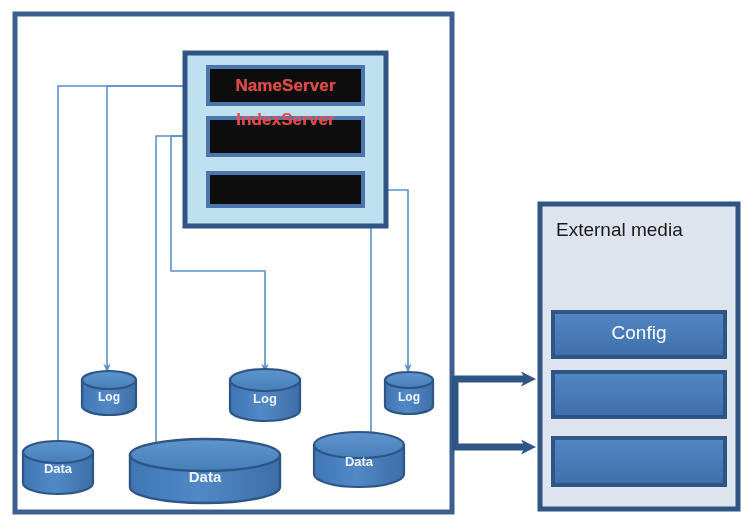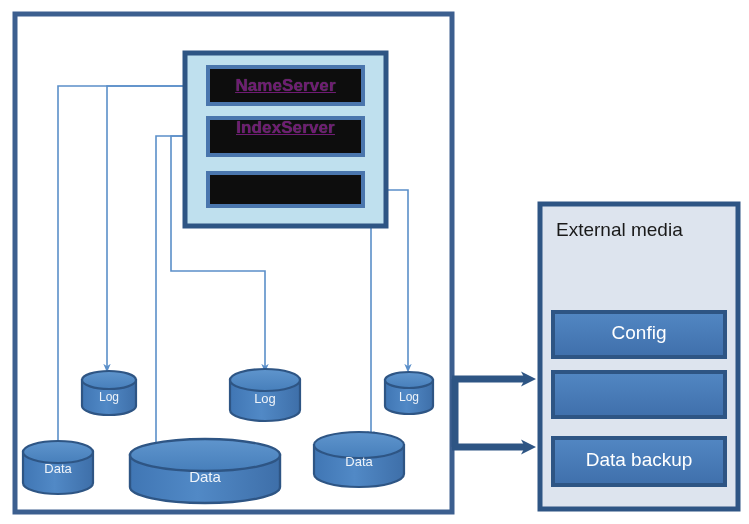--- a/index.html
+++ b/index.html
@@ -26,40 +26,39 @@
     height: 524px;
     overflow: visible;
   }
   .lbl {
     position: absolute;
     white-space: nowrap;
     pointer-events: none;
     text-align: center;
   }
   .server-label {
-    color: #701a75;
+    color: #ef4444;
     font-size: 17px;
     font-weight: bold;
     letter-spacing: 0.1px;
     text-shadow: 0 0 1px rgba(255,255,255,0.35);
-    text-decoration: underline;
   }
   .panel-title {
     color: #1a1a1a;
     font-size: 19px;
     font-weight: normal;
   }
   .backup-label {
     color: #ffffff;
     font-size: 19px;
     font-weight: normal;
   }
   .cyl-label {
     color: #eef3f9;
-    font-weight: normal;
+    font-weight: bold;
   }
   .cyl-label.sm { font-size: 12px; }
   .cyl-label.md { font-size: 13px; }
   .cyl-label.lg { font-size: 15px; }
 </style>
 </head>
 <body>
 
 <div id="canvas">
 
@@ -165,27 +164,26 @@
     </g>
     <g>
       <rect x="553" y="372" width="172" height="45" fill="url(#backupGrad)" stroke="#2e5584" stroke-width="4"></rect>
     </g>
     <g>
       <rect x="553" y="438" width="172" height="47" fill="url(#backupGrad)" stroke="#2e5584" stroke-width="4"></rect>
     </g>
   </svg>
 
   <div class="lbl server-label" style="left:208px; top:76px; width:155px;">NameServer</div>
-  <div class="lbl server-label" style="left:208px; top:118px; width:155px;">IndexServer</div>
+  <div class="lbl server-label" style="left:208px; top:110px; width:155px;">IndexServer</div>
 
   <div class="lbl cyl-label sm" style="left:82px; top:390px; width:54px;">Log</div>
   <div class="lbl cyl-label md" style="left:230px; top:391px; width:70px;">Log</div>
   <div class="lbl cyl-label sm" style="left:385px; top:390px; width:48px;">Log</div>
   <div class="lbl cyl-label md" style="left:23px; top:461px; width:70px;">Data</div>
   <div class="lbl cyl-label lg" style="left:130px; top:468px; width:150px;">Data</div>
   <div class="lbl cyl-label md" style="left:314px; top:454px; width:90px;">Data</div>
 
   <div class="lbl backup-label" style="left:553px; top:322px; width:172px;">Config</div>
 
   <div class="lbl panel-title" style="left:556px; top:219px; width:170px; text-align:left;">External media</div>
-  <div class="lbl backup-label" style="left:553px; top:449px; width:172px;">Data backup</div>
 
 </div>
 
 </body></html>

